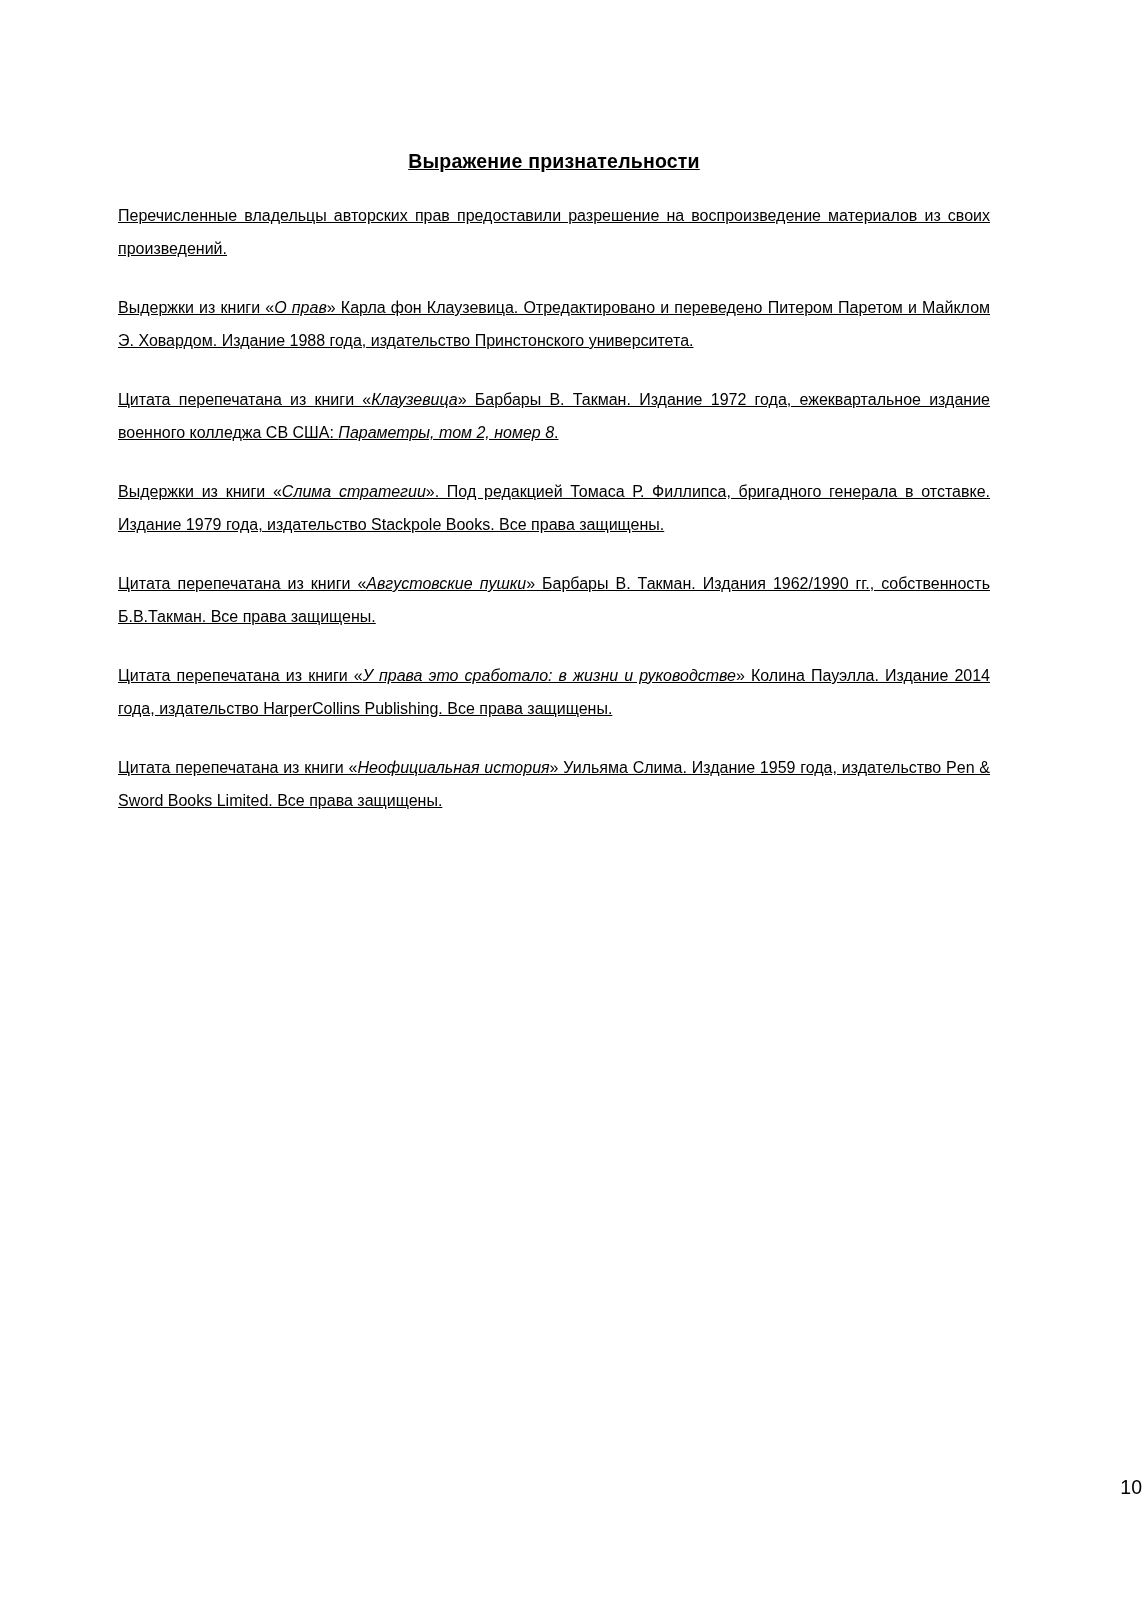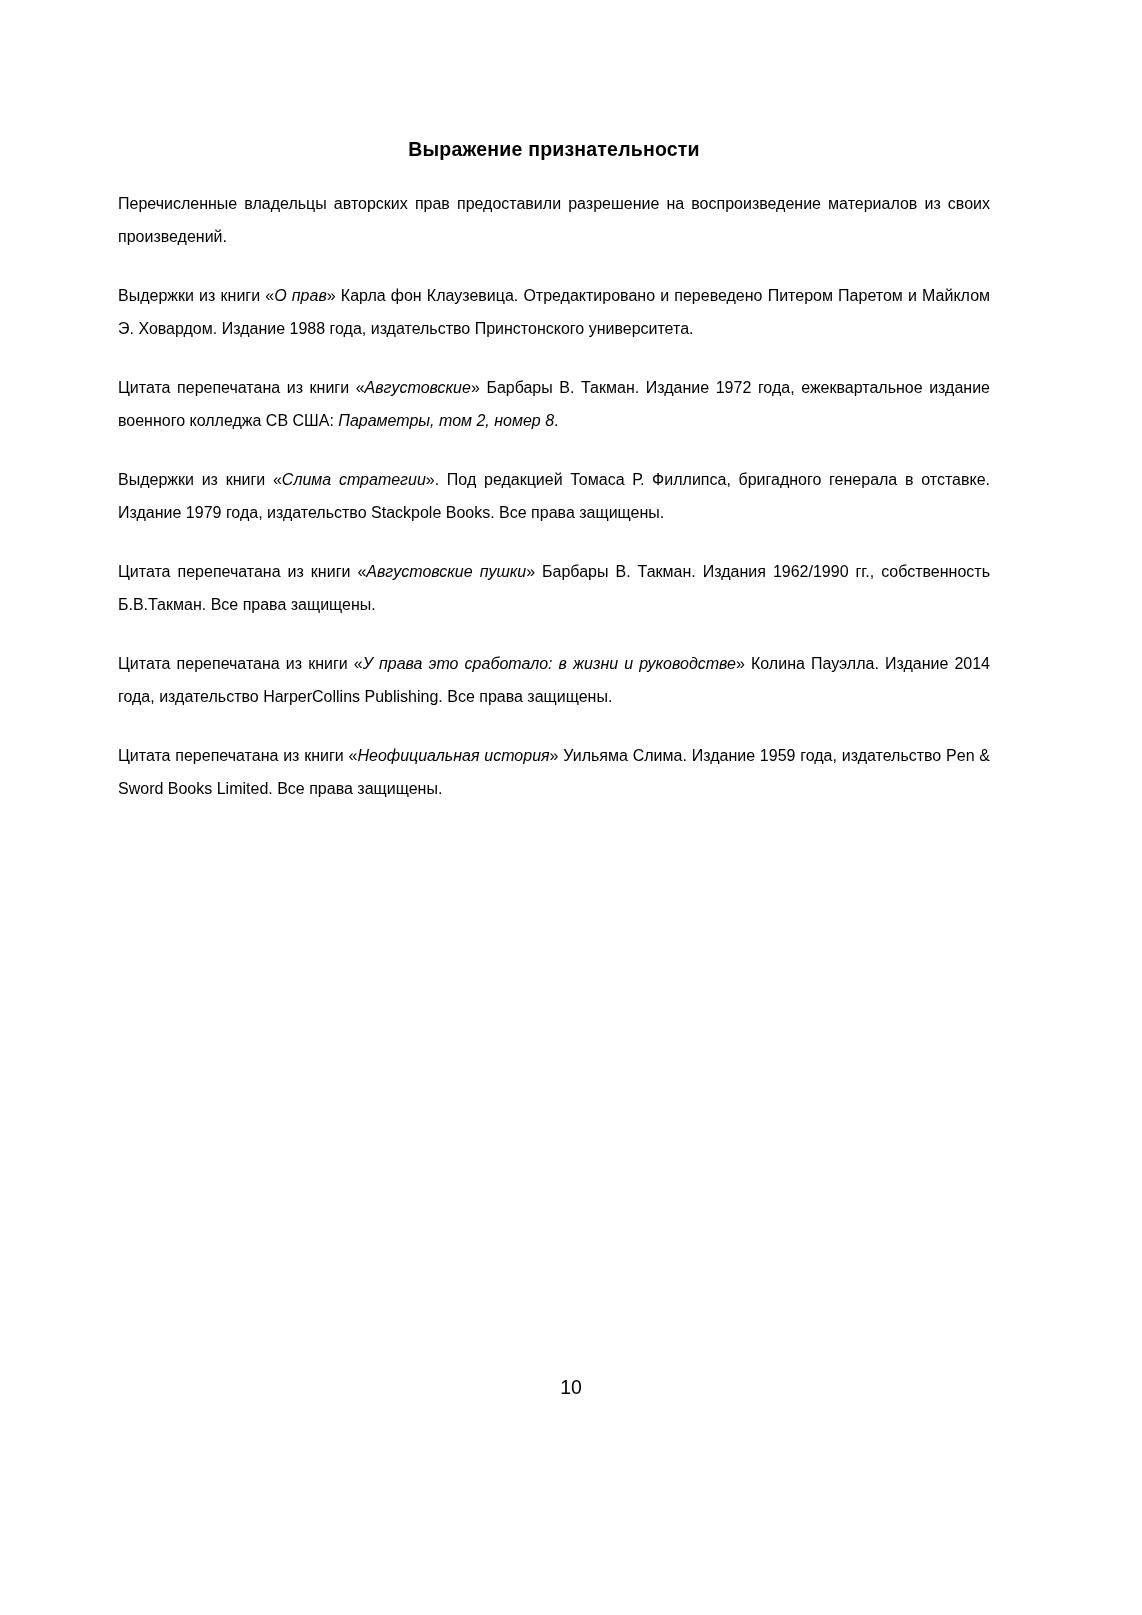--- a/index.html
+++ b/index.html
@@ -14,22 +14,23 @@
     margin: 0 auto;
     background: #ffffff;
     font-family: "Liberation Sans", sans-serif;
     color: #000000;
     box-sizing: border-box;
     overflow: hidden;
   }
   .content {
     position: absolute;
     left: 118px;
-    top: 138px;
+    top: 150px;
     width: 872px;
+    text-decoration: underline;
   }
   .doc-title {
     font-size: 19.5px;
     font-weight: bold;
     text-align: center;
     margin: 0 0 26px 0;
     letter-spacing: 0.2px;
   }
   .para {
     font-size: 16px;
@@ -42,38 +43,38 @@
   .para:last-of-type {
     margin-bottom: 12px;
   }
   .para i {
     font-style: italic;
   }
   .page-number {
     position: absolute;
     left: 0;
     right: 0;
-    top: 1376px;
-    text-align: center;
+    top: 1476px;
+    text-align: right;
     font-size: 19.5px;
   }
 </style>
 </head>
 <body>
 
 <div class="page">
 
   <div class="content">
 
     <h1 class="doc-title">Выражение признательности</h1>
 
     <div id="paragraphs">
         <p class="para"><span>Перечисленные владельцы авторских прав предоставили разрешение на воспроизведение материалов из своих произведений.</span></p>
         <p class="para"><span>Выдержки из книги «</span><i>О прав</i><span>» Карла фон Клаузевица. Отредактировано и переведено Питером Паретом и Майклом Э. Ховардом. Издание 1988 года, издательство Принстонского университета.</span></p>
-        <p class="para"><span>Цитата перепечатана из книги «</span><i>Августовские</i><span>» Барбары В. Такман. Издание 1972 года, ежеквартальное издание военного колледжа СВ США: </span><i>Параметры, том 2, номер 8</i><span>.</span></p>
+        <p class="para"><span>Цитата перепечатана из книги «</span><i>Клаузевица</i><span>» Барбары В. Такман. Издание 1972 года, ежеквартальное издание военного колледжа СВ США: </span><i>Параметры, том 2, номер 8</i><span>.</span></p>
         <p class="para"><span>Выдержки из книги «</span><i>Слима стратегии</i><span>». Под редакцией Томаса Р. Филлипса, бригадного генерала в отставке. Издание 1979 года, издательство Stackpole Books. Все права защищены.</span></p>
         <p class="para"><span>Цитата перепечатана из книги «</span><i>Августовские пушки</i><span>» Барбары В. Такман. Издания 1962/1990 гг., собственность Б.В.Такман. Все права защищены.</span></p>
         <p class="para"><span>Цитата перепечатана из книги «</span><i>У права это сработало: в жизни и руководстве</i><span>» Колина Пауэлла. Издание 2014 года, издательство HarperCollins Publishing. Все права защищены.</span></p>
         <p class="para"><span>Цитата перепечатана из книги «</span><i>Неофициальная история</i><span>» Уильяма Слима. Издание 1959 года, издательство Pen &amp; Sword Books Limited. Все права защищены.</span></p>
       </div>
 
   </div>
 
   <div class="page-number">10</div>
 

